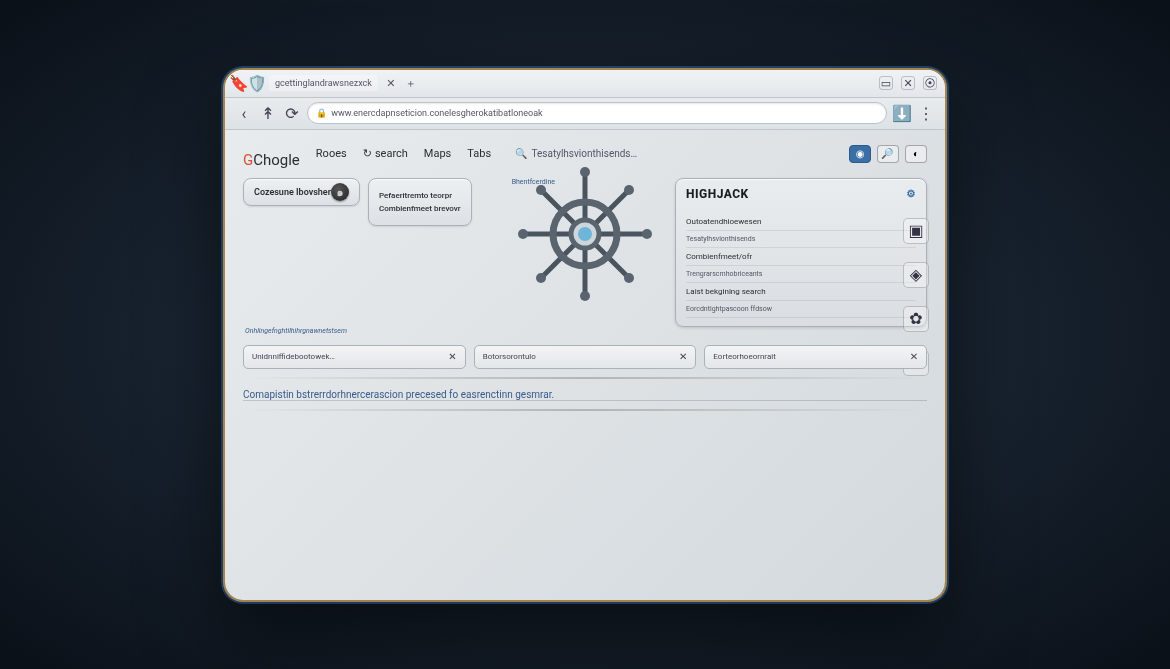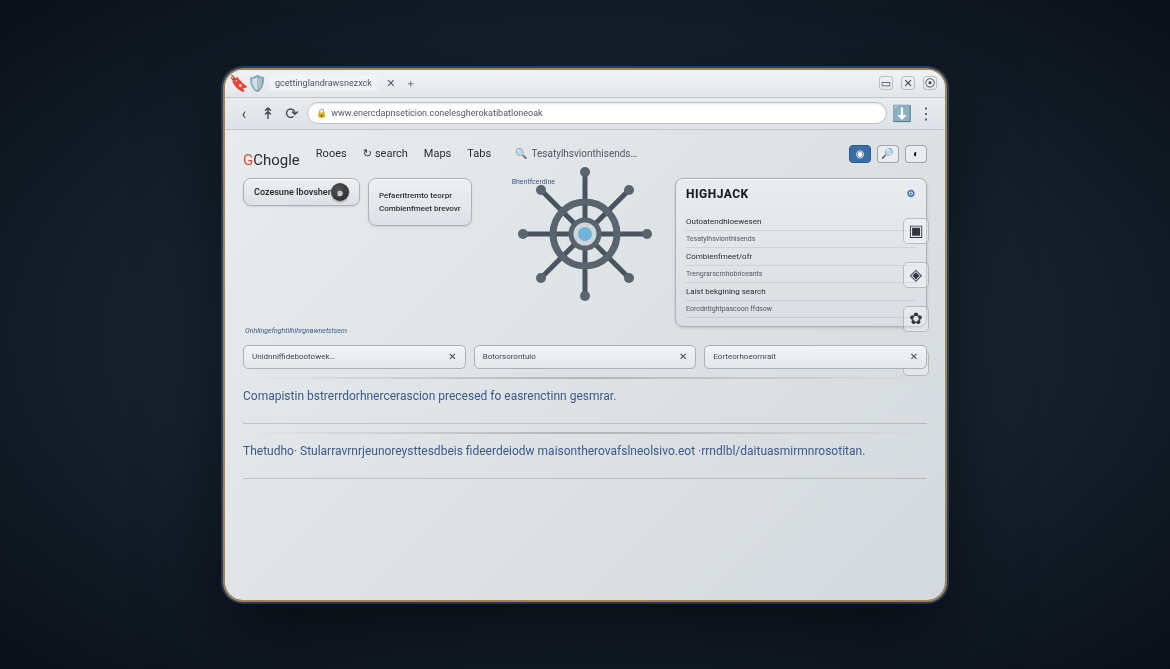--- a/index.html
+++ b/index.html
@@ -49,21 +49,21 @@
 .panel-side { position:absolute; right:-2px; top:40px; display:flex; flex-direction:column; gap:18px; align-items:center; }
 .side-ico { width:26px; height:26px; display:flex; align-items:center; justify-content:center; background:rgba(255,255,255,.3); border:1px solid rgba(0,0,0,.2); border-radius:5px; color:#334; }
 
 .section-title { margin-top:14px; height:22px; border:1px solid #aab1b8; border-radius:6px; background:linear-gradient(#e3e7ea,#d3d8dc); display:flex; align-items:center; padding:0 10px; font-size:10px; font-weight:800; color:#1a1e23; text-transform:capitalize; box-shadow:inset 0 1px 0 rgba(255,255,255,.7); }
 
 .filters { display:flex; gap:8px; margin-top:8px; }
 .filter-box { flex:1; height:24px; border:1px solid #aab1b8; border-radius:5px; background:linear-gradient(#f2f4f6,#e4e7ea); display:flex; align-items:center; padding:0 8px; font-size:8px; color:#445; position:relative; }
 .filter-box .x { margin-left:auto; font-size:10px; color:#445; cursor:pointer; }
 .filter-header { font-size:7px; color:#3a5a8a; margin-bottom:2px; margin-left:2px;font-style:italic; }
 
-.note-line { margin-top:10px; font-size:12px; color:#3a5a8a; border-bottom:1px solid rgba(0,0,0,.15); padding-bottom:20px; }
+.note-line { margin-top:10px; font-size:10px; color:#3a5a8a; border-bottom:1px solid rgba(0,0,0,.15); padding-bottom:0; }
 .rule { height:2px; background:linear-gradient(90deg,transparent,rgba(0,0,0,.2),transparent); margin-top:8px; border-radius:1px; }
 </style>
 </head>
 <body>
 
 <div class="window">
 
   <div class="tab-strip">
     <span class="fav">🔖</span>
     <span class="fav">🛡️</span>
@@ -188,16 +188,15 @@
       </div>
       <div class="filter-box">
         <span>Eorteorhoeornrait</span>
         <span class="x">✕</span>
       </div>
     </div>
 
     <div class="rule"></div>
     <div class="note-line">Comapistin bstrerrdorhnercerascion precesed fo easrenctinn gesmrar.</div>
     <div class="rule"></div>
-    <div class="note-line">Thetudho· Stularravrnrjeunoreysttesdbeis fideerdeiodw maisontherovafslneolsivo.eot ·rrndlbl/daituasmirmnrosotitan.</div>
 
   </div>
 </div>
 
 </body></html>

